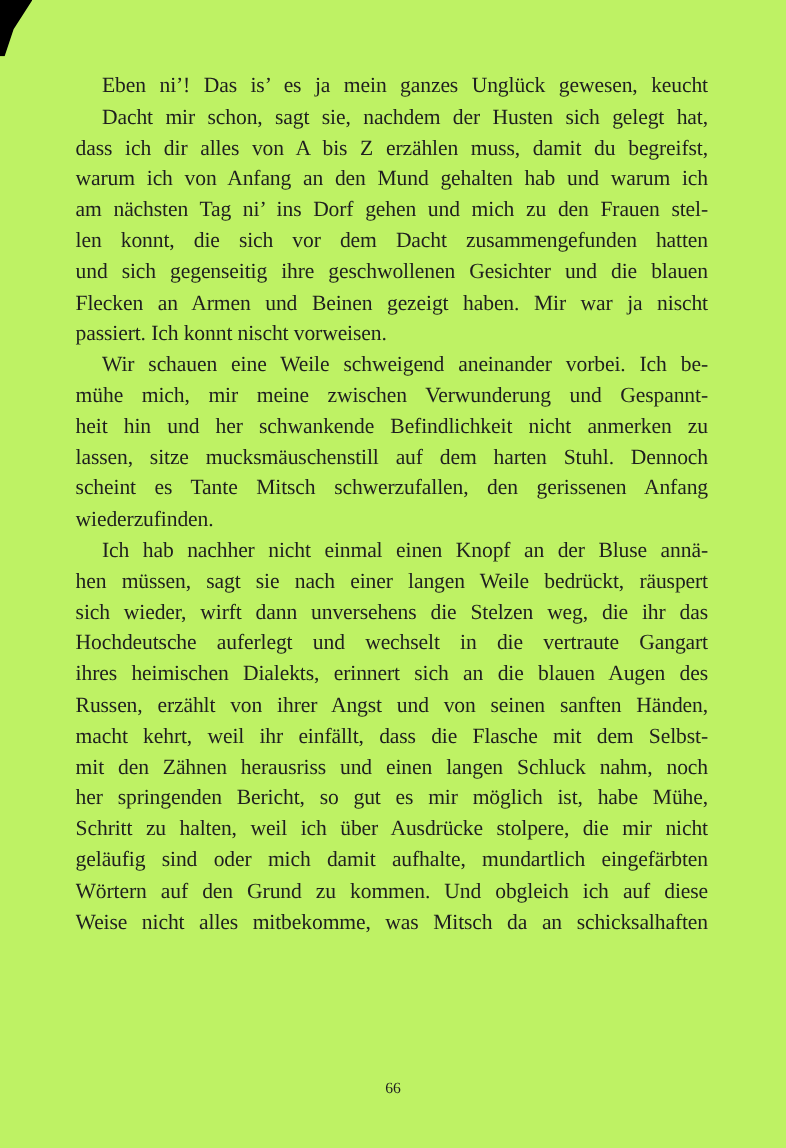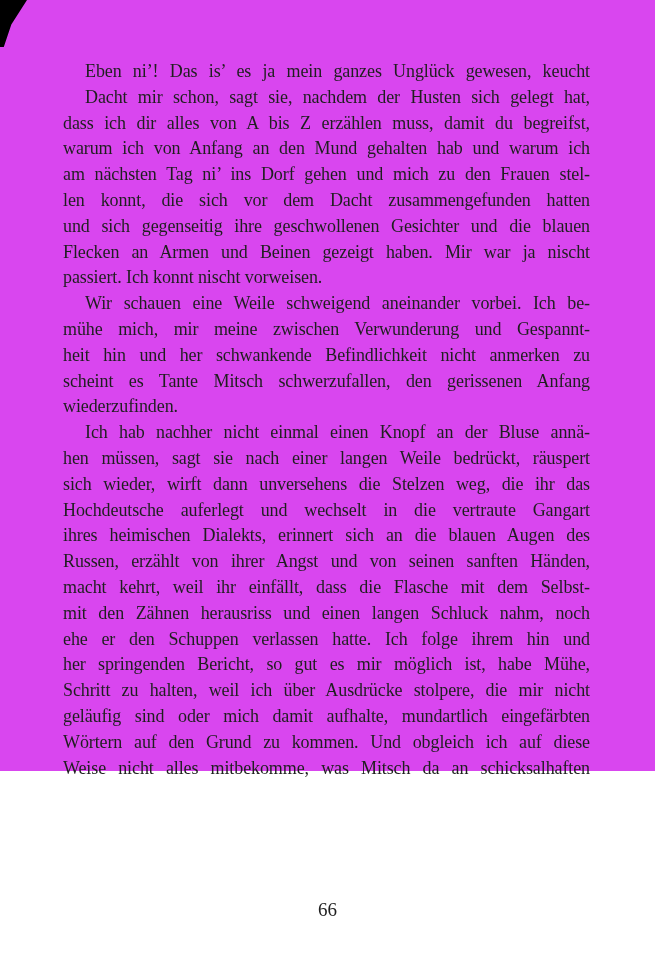--- a/index.html
+++ b/index.html
@@ -6,22 +6,22 @@
     margin: 0;
     padding: 0;
     width: 655px;
     height: 957px;
     background: #ffffff;
     overflow: hidden;
   }
   .page {
     position: relative;
     width: 655px;
-    height: 771px;
-    background: #d946ef;
+    height: 957px;
+    background: #bef264;
     font-family: "Liberation Serif", "DejaVu Serif", serif;
     color: #1f1f1f;
   }
   .corner-artifact {
     position: absolute;
     top: 0;
     left: 0;
     width: 27px;
     height: 47px;
     background: #000000;
@@ -49,21 +49,21 @@
     width: 100%;
     height: 0;
   }
   .line.indent { text-indent: 22px; }
   .page-number {
     position: absolute;
     top: 899px;
     left: 0;
     width: 655px;
     text-align: center;
-    font-size: 19px;
+    font-size: 13px;
     color: #1f1f1f;
   }
 </style>
 </head>
 <body>
 
 <div class="page">
   <div class="corner-artifact"></div>
   <div class="text-block" id="text-block">
       <div class="paragraph">
@@ -76,33 +76,33 @@
         <div class="line jl">am nächsten Tag ni’ ins Dorf gehen und mich zu den Frauen stel-</div>
         <div class="line jl">len konnt, die sich vor dem Dacht zusammengefunden hatten</div>
         <div class="line jl">und sich gegenseitig ihre geschwollenen Gesichter und die blauen</div>
         <div class="line jl">Flecken an Armen und Beinen gezeigt haben. Mir war ja nischt</div>
         <div class="line">passiert. Ich konnt nischt vorweisen.</div>
       </div>
       <div class="paragraph">
         <div class="line jl indent">Wir schauen eine Weile schweigend aneinander vorbei. Ich be-</div>
         <div class="line jl">mühe mich, mir meine zwischen Verwunderung und Gespannt-</div>
         <div class="line jl">heit hin und her schwankende Befindlichkeit nicht anmerken zu</div>
+        <div class="line jl">lassen, sitze mucksmäuschenstill auf dem harten Stuhl. Dennoch</div>
         <div class="line jl">scheint es Tante Mitsch schwerzufallen, den gerissenen Anfang</div>
         <div class="line">wiederzufinden.</div>
       </div>
       <div class="paragraph">
         <div class="line jl indent">Ich hab nachher nicht einmal einen Knopf an der Bluse annä-</div>
         <div class="line jl">hen müssen, sagt sie nach einer langen Weile bedrückt, räuspert</div>
         <div class="line jl">sich wieder, wirft dann unversehens die Stelzen weg, die ihr das</div>
         <div class="line jl">Hochdeutsche auferlegt und wechselt in die vertraute Gangart</div>
         <div class="line jl">ihres heimischen Dialekts, erinnert sich an die blauen Augen des</div>
         <div class="line jl">Russen, erzählt von ihrer Angst und von seinen sanften Händen,</div>
         <div class="line jl">macht kehrt, weil ihr einfällt, dass die Flasche mit dem Selbst-</div>
         <div class="line jl">mit den Zähnen herausriss und einen langen Schluck nahm, noch</div>
-        <div class="line jl">ehe er den Schuppen verlassen hatte. Ich folge ihrem hin und</div>
         <div class="line jl">her springenden Bericht, so gut es mir möglich ist, habe Mühe,</div>
         <div class="line jl">Schritt zu halten, weil ich über Ausdrücke stolpere, die mir nicht</div>
         <div class="line jl">geläufig sind oder mich damit aufhalte, mundartlich eingefärbten</div>
         <div class="line jl">Wörtern auf den Grund zu kommen. Und obgleich ich auf diese</div>
         <div class="line jl">Weise nicht alles mitbekomme, was Mitsch da an schicksalhaften</div>
       </div>
     </div>
   <div class="page-number">66</div>
 </div>
 

